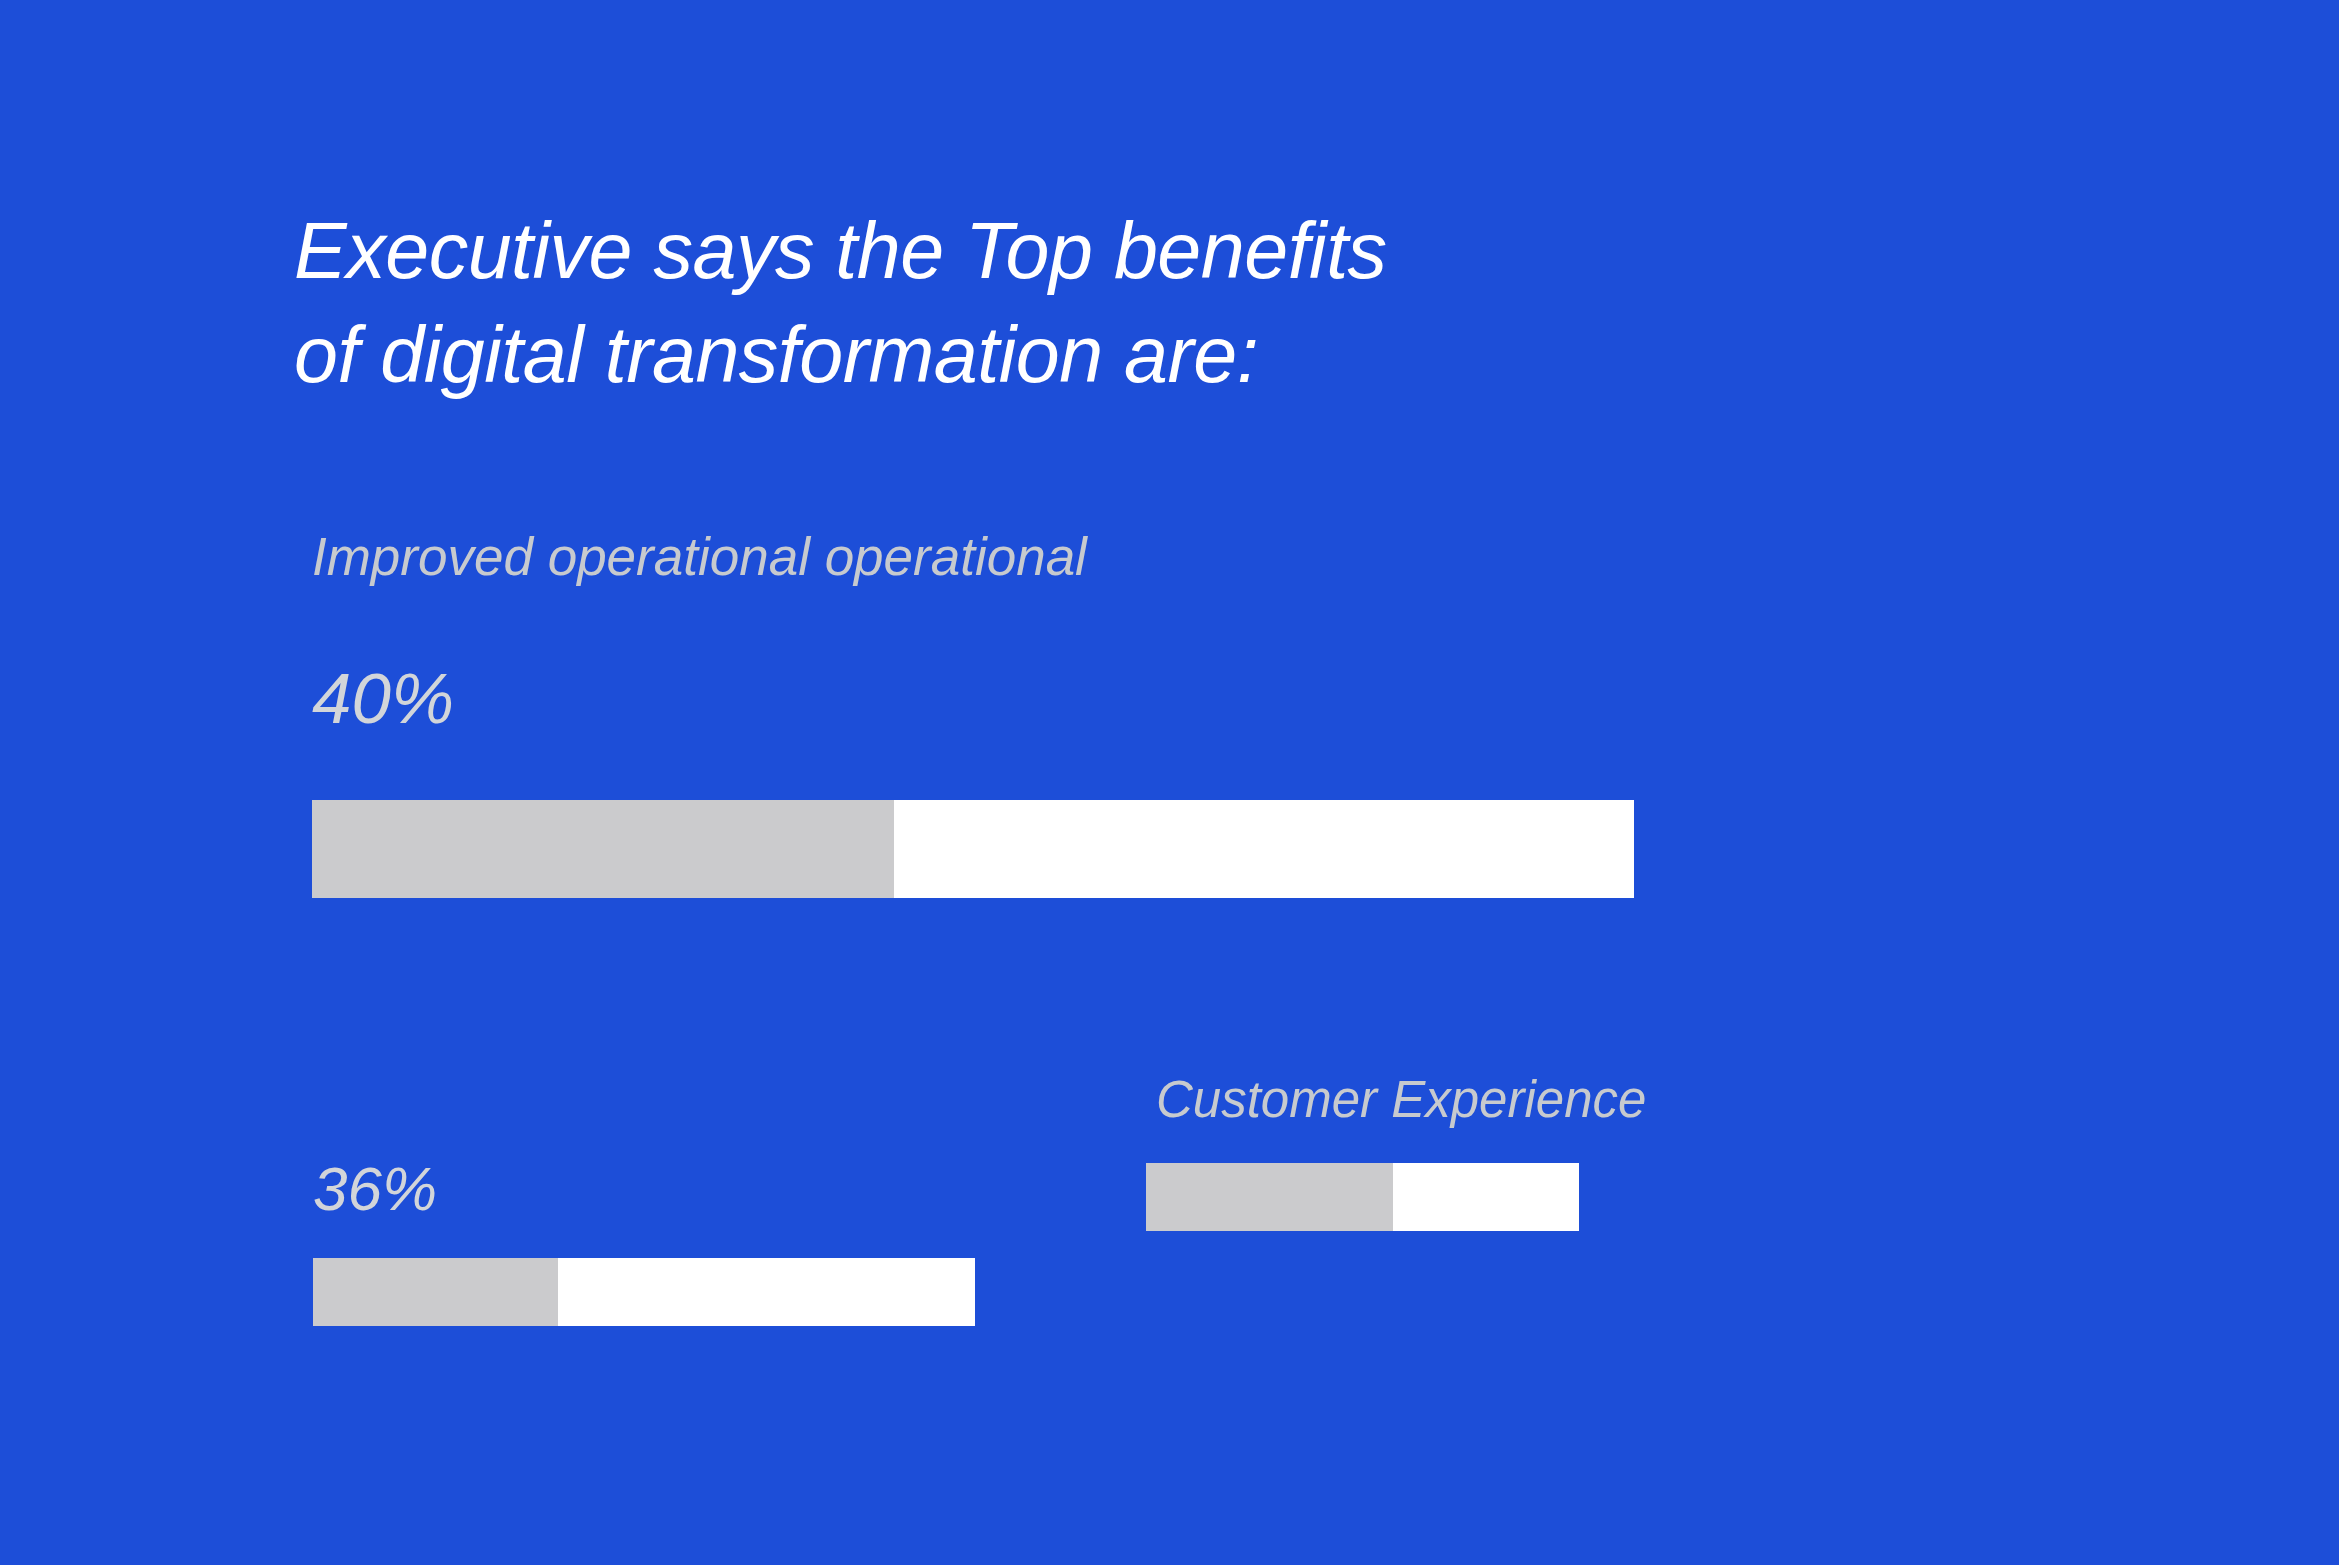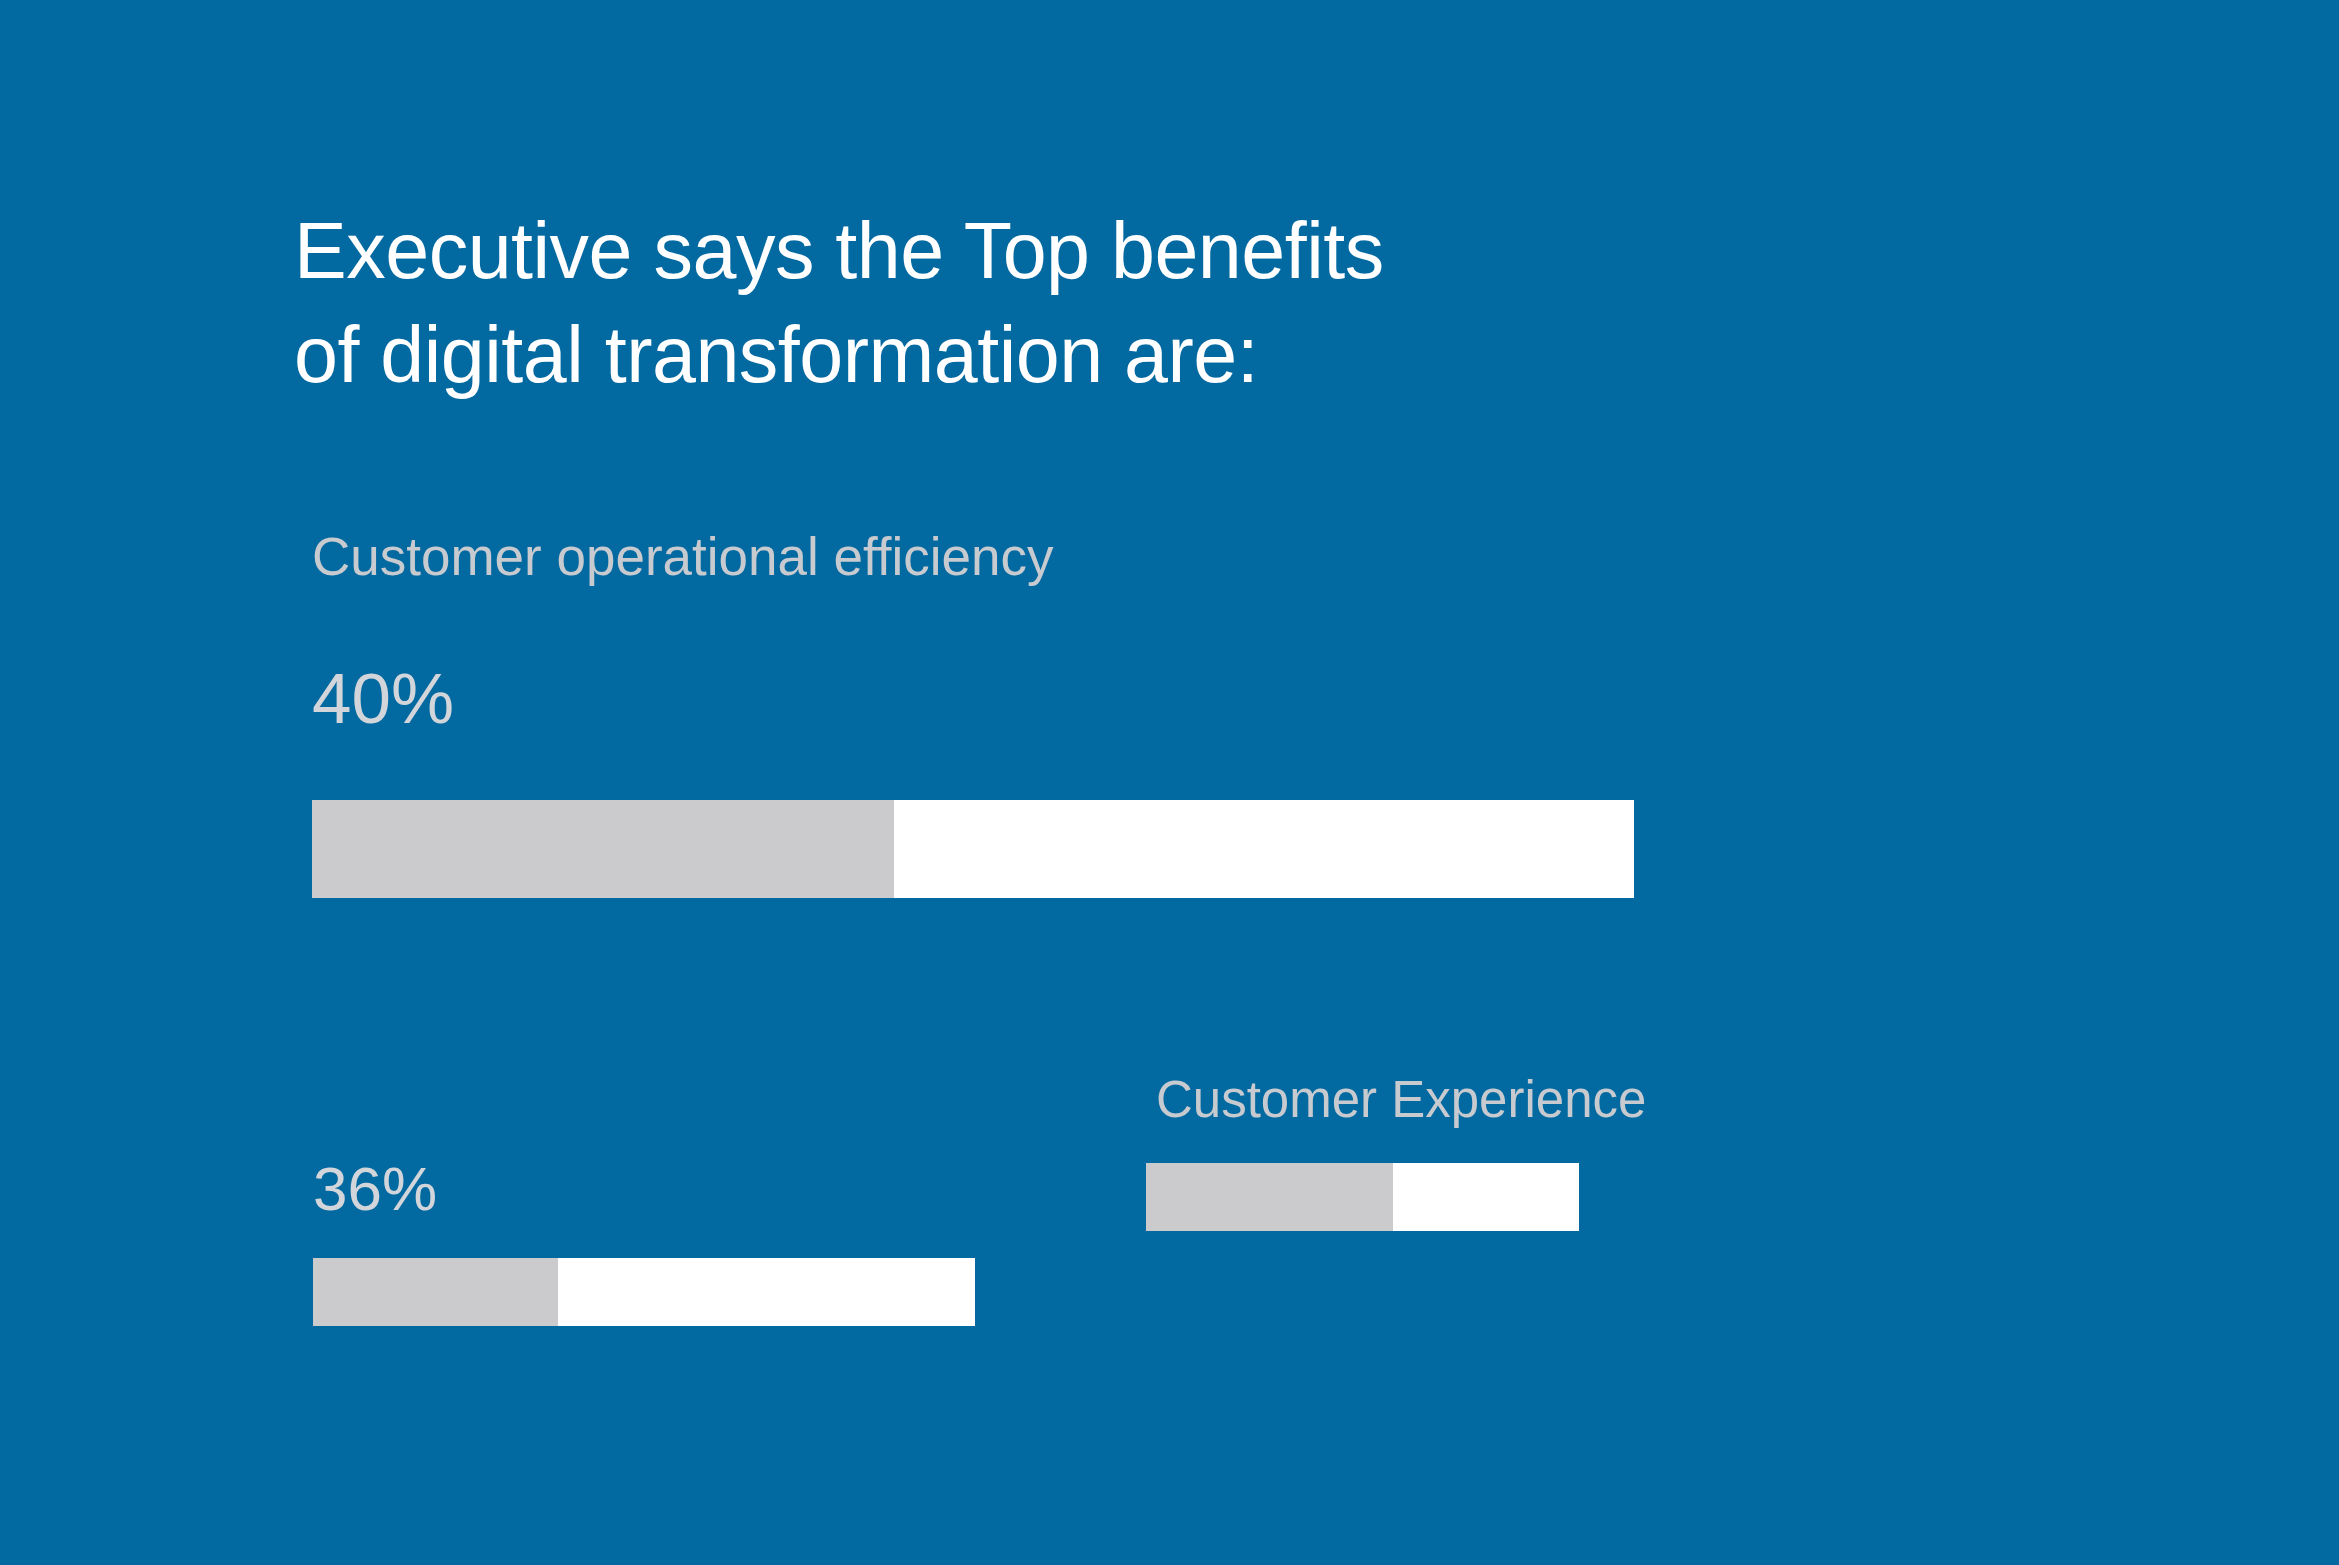--- a/index.html
+++ b/index.html
@@ -87,28 +87,28 @@
   #stat-secondary-left  .bar-track { width:662px; height:68px; margin-top:38px; }
   #stat-secondary-right .bar-track { width:433px; height:68px; margin-top:38px; }
 
   
   #stat-secondary-right .stat-label,
   #stat-secondary-right .stat-value { margin-left:10px; }
 </style>
 </head>
 <body style="background: rgb(10, 10, 50);">
 
-<div id="slide" style="background: #0369a1;">
+<div id="slide" style="background: #1d4ed8; font-style: italic;">
 
   <h1 class="headline" style="color: rgb(255, 255, 255);">Executive says the Top benefits
 of digital transformation are:</h1>
 
   <div class="stat stat-primary" id="stat-primary">
 
-    <span class="stat-label" style="color: rgb(199, 202, 206);">Customer operational efficiency</span>
+    <span class="stat-label" style="color: rgb(199, 202, 206);">Improved operational operational</span>
 
     <span class="stat-value" style="color: rgb(210, 213, 217);">40%</span>
 
     <div class="bar-track" style="background: rgb(255, 255, 255);">
       <div class="bar-fill" style="width: 44%; background: rgb(203, 203, 205);"></div>
     </div>
   </div>
 
   <div class="stat stat-secondary" id="stat-secondary-left">
 

